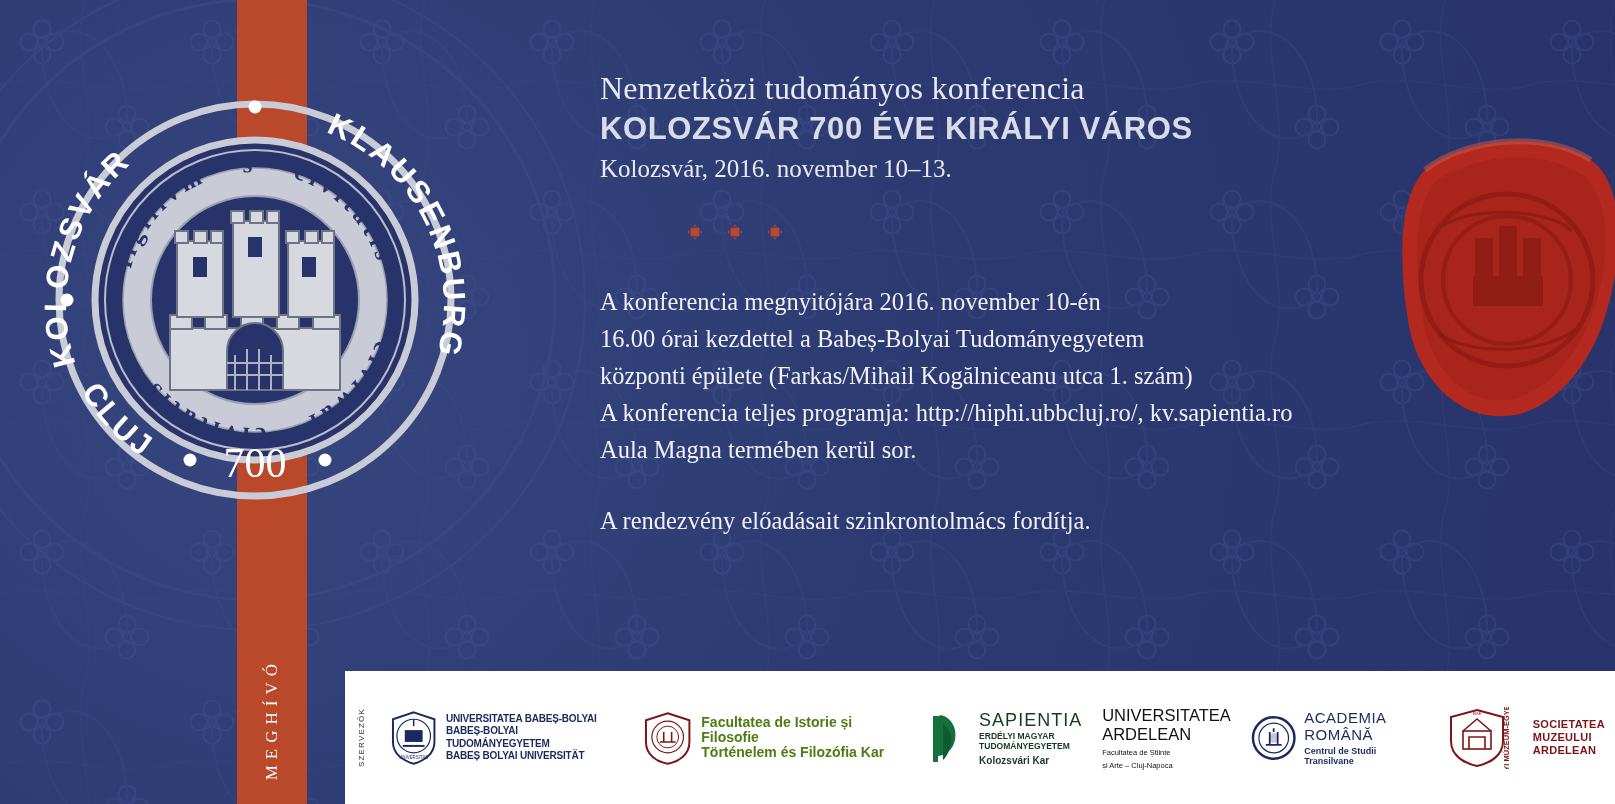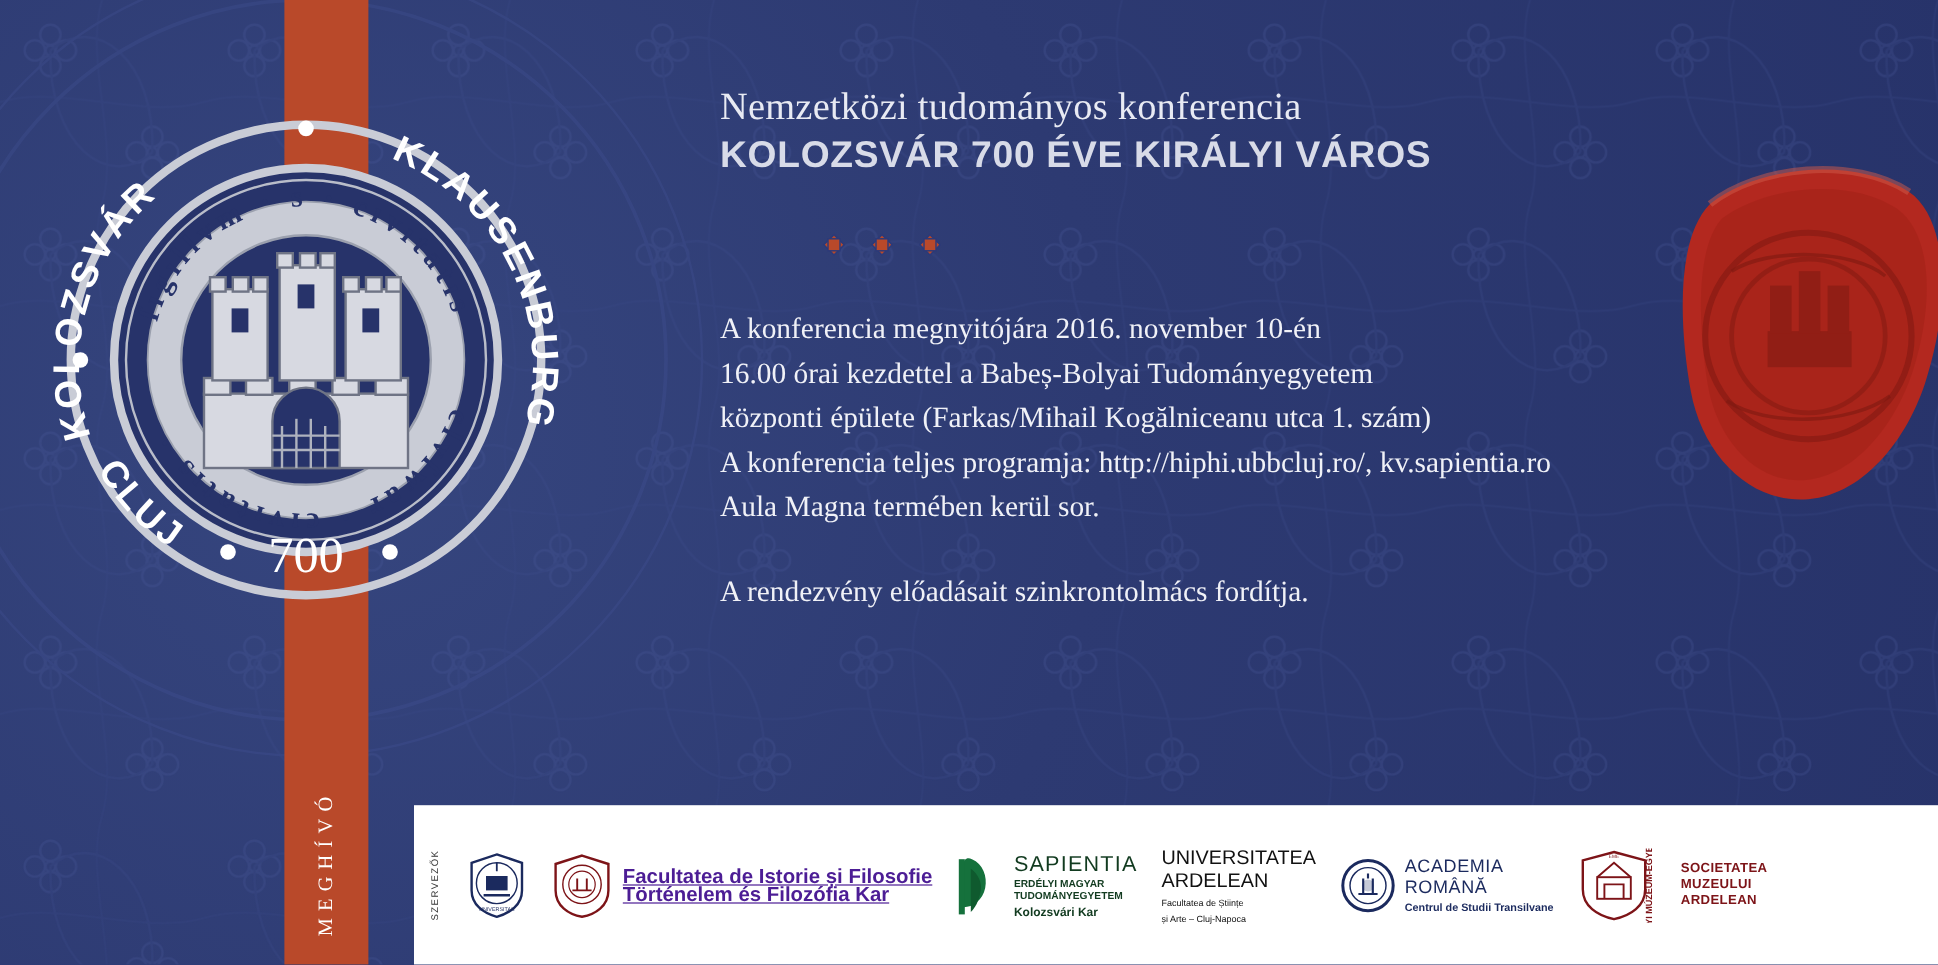--- a/index.html
+++ b/index.html
@@ -89,21 +89,21 @@
     font-size:8px; letter-spacing:1.2px; color:#333;
     font-family:"Liberation Sans", sans-serif;
   }
   .logo {
     display:flex; align-items:center; gap:8px;
     padding:0 10px; height:100%;
   }
   .logo-txt { font-family:"Liberation Sans", sans-serif; color:#1b2a5e; }
 
   .l1 .l-name { font-size:10px; font-weight:bold; line-height:12.5px; color:#1b2a5e; letter-spacing:-0.2px; }
-  .l2 .l-name { font-size:17px; font-weight:bold; line-height:15px; color:#4c1d95;text-decoration:underline; }
+  .l2 .l-name { font-size:14px; font-weight:bold; line-height:15px; color:#4d7c0f; }
   .l3 .big { font-size:18px; letter-spacing:1px; color:#123b20; font-weight:normal;}
   .l3 .small { font-size:8.5px; font-weight:bold; line-height:10px; color:#123b20; }
   .l3 .sub { font-size:10px; margin-top:4px; color:#123b20; font-weight:bold;}
   .l4 .big { font-size:16.5px; line-height:19px; color:#111; }
   .l4 .small { font-size:7.5px; line-height:9px; color:#111; margin-top:4px;}
   .l5 .l-name { font-size:11px; font-weight:bold; line-height:13px; color:#7d1418; letter-spacing:.3px;}
   .l6 .big { font-size:15px; line-height:17px; color:#1b2a5e; letter-spacing:.5px;}
   .l6 .small { font-size:9px; color:#1b2a5e; font-weight:bold; margin-top:3px;}
 </style>
 </head>
@@ -240,20 +240,21 @@
         <path d="M48 96 C 78 76, 150 78, 176 100"></path>
         <path d="M44 204 C 76 226, 148 224, 180 200"></path>
       </g>
       <path d="M30 40 C 70 8, 150 0, 196 30" fill="none" stroke="#d0594a" stroke-width="6" opacity="0.5"></path>
     </g>
   </svg>
 
   <div id="text-block">
     <div class="t-line1">Nemzetközi tudományos konferencia</div>
     <div class="t-title">KOLOZSVÁR 700 ÉVE KIRÁLYI VÁROS</div>
+    <div class="t-line3">Kolozsvár, 2016. november 10–13.</div>
 
     <svg id="divider-orn" viewBox="0 0 110 26">
       <g fill="#b9492a" stroke="#2b3a7a" stroke-width="1.2">
         <g transform="translate(15,13)">
             <rect x="-6" y="-6" width="12" height="12" transform="rotate(45)"></rect>
             <rect x="-5" y="-5" width="10" height="10"></rect>
           </g>
         <g transform="translate(55,13)">
             <rect x="-6" y="-6" width="12" height="12" transform="rotate(45)"></rect>
             <rect x="-5" y="-5" width="10" height="10"></rect>
@@ -284,20 +285,25 @@
 
     <div class="logo l1">
       <svg width="50" height="56" viewBox="0 0 50 56">
         <path d="M25 2 L46 9 V32 C46 44 36 51 25 54 C14 51 4 44 4 32 V9 Z" fill="#fff" stroke="#1b2a5e" stroke-width="2"></path>
         <circle cx="25" cy="26" r="17" fill="none" stroke="#1b2a5e" stroke-width="1.2"></circle>
         <rect x="16" y="20" width="18" height="12" fill="#1b2a5e"></rect>
         <path d="M14 36 H36" stroke="#1b2a5e" stroke-width="2"></path>
         <path d="M25 9 L25 16" stroke="#1b2a5e" stroke-width="1.5"></path>
         <text x="25" y="49" font-size="4.5" text-anchor="middle" fill="#1b2a5e" font-family="'Liberation Sans',sans-serif">UNIVERSITAS</text>
       </svg>
+      <div class="logo-txt">
+        <div class="l-name">UNIVERSITATEA BABEȘ-BOLYAI</div>
+        <div class="l-name">BABEȘ-BOLYAI TUDOMÁNYEGYETEM</div>
+        <div class="l-name">BABEȘ BOLYAI UNIVERSITÄT</div>
+      </div>
     </div>
 
     <div class="logo l2">
       <svg width="52" height="56" viewBox="0 0 52 56">
         <path d="M26 3 L48 10 V32 C48 45 37 52 26 54 C15 52 4 45 4 32 V10 Z" fill="#fff" stroke="#7d1418" stroke-width="2"></path>
         <circle cx="26" cy="27" r="16" fill="none" stroke="#7d1418" stroke-width="1.2"></circle>
         <circle cx="26" cy="27" r="11" fill="none" stroke="#7d1418" stroke-width="1"></circle>
         <path d="M18 32 H34 M22 22 V32 M30 22 V32" stroke="#7d1418" stroke-width="1.6"></path>
       </svg>
       <div class="logo-txt">

